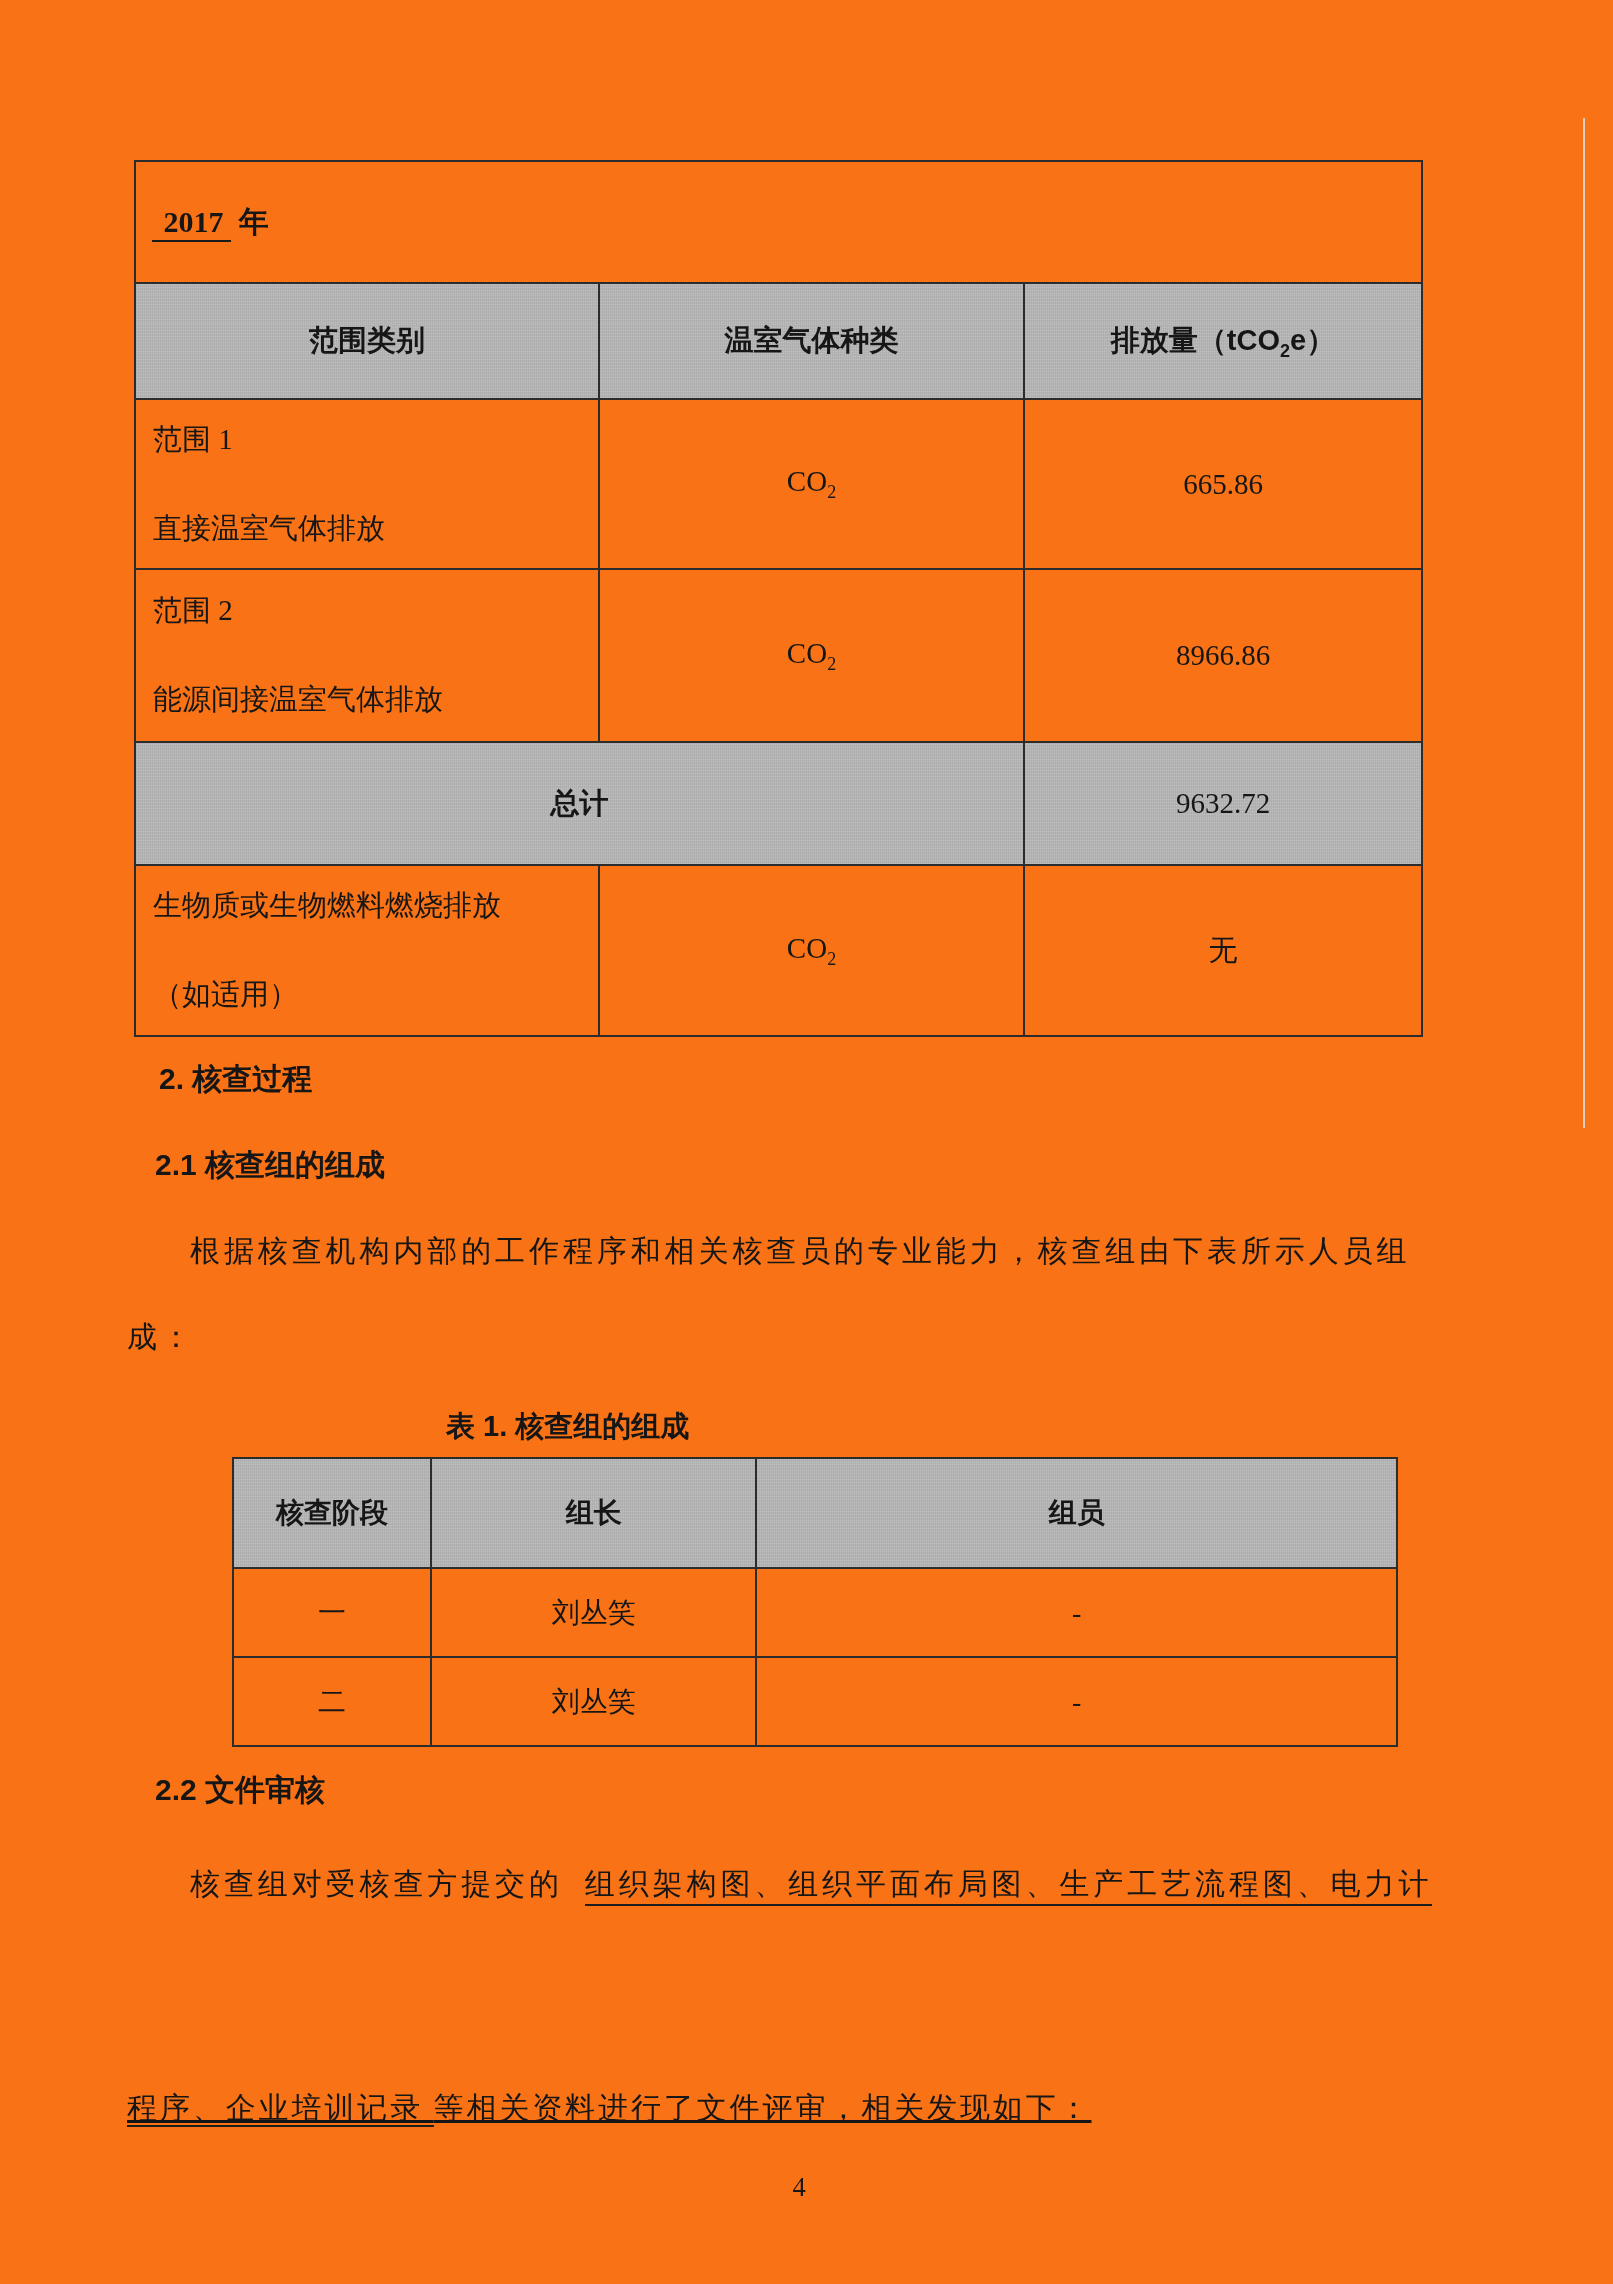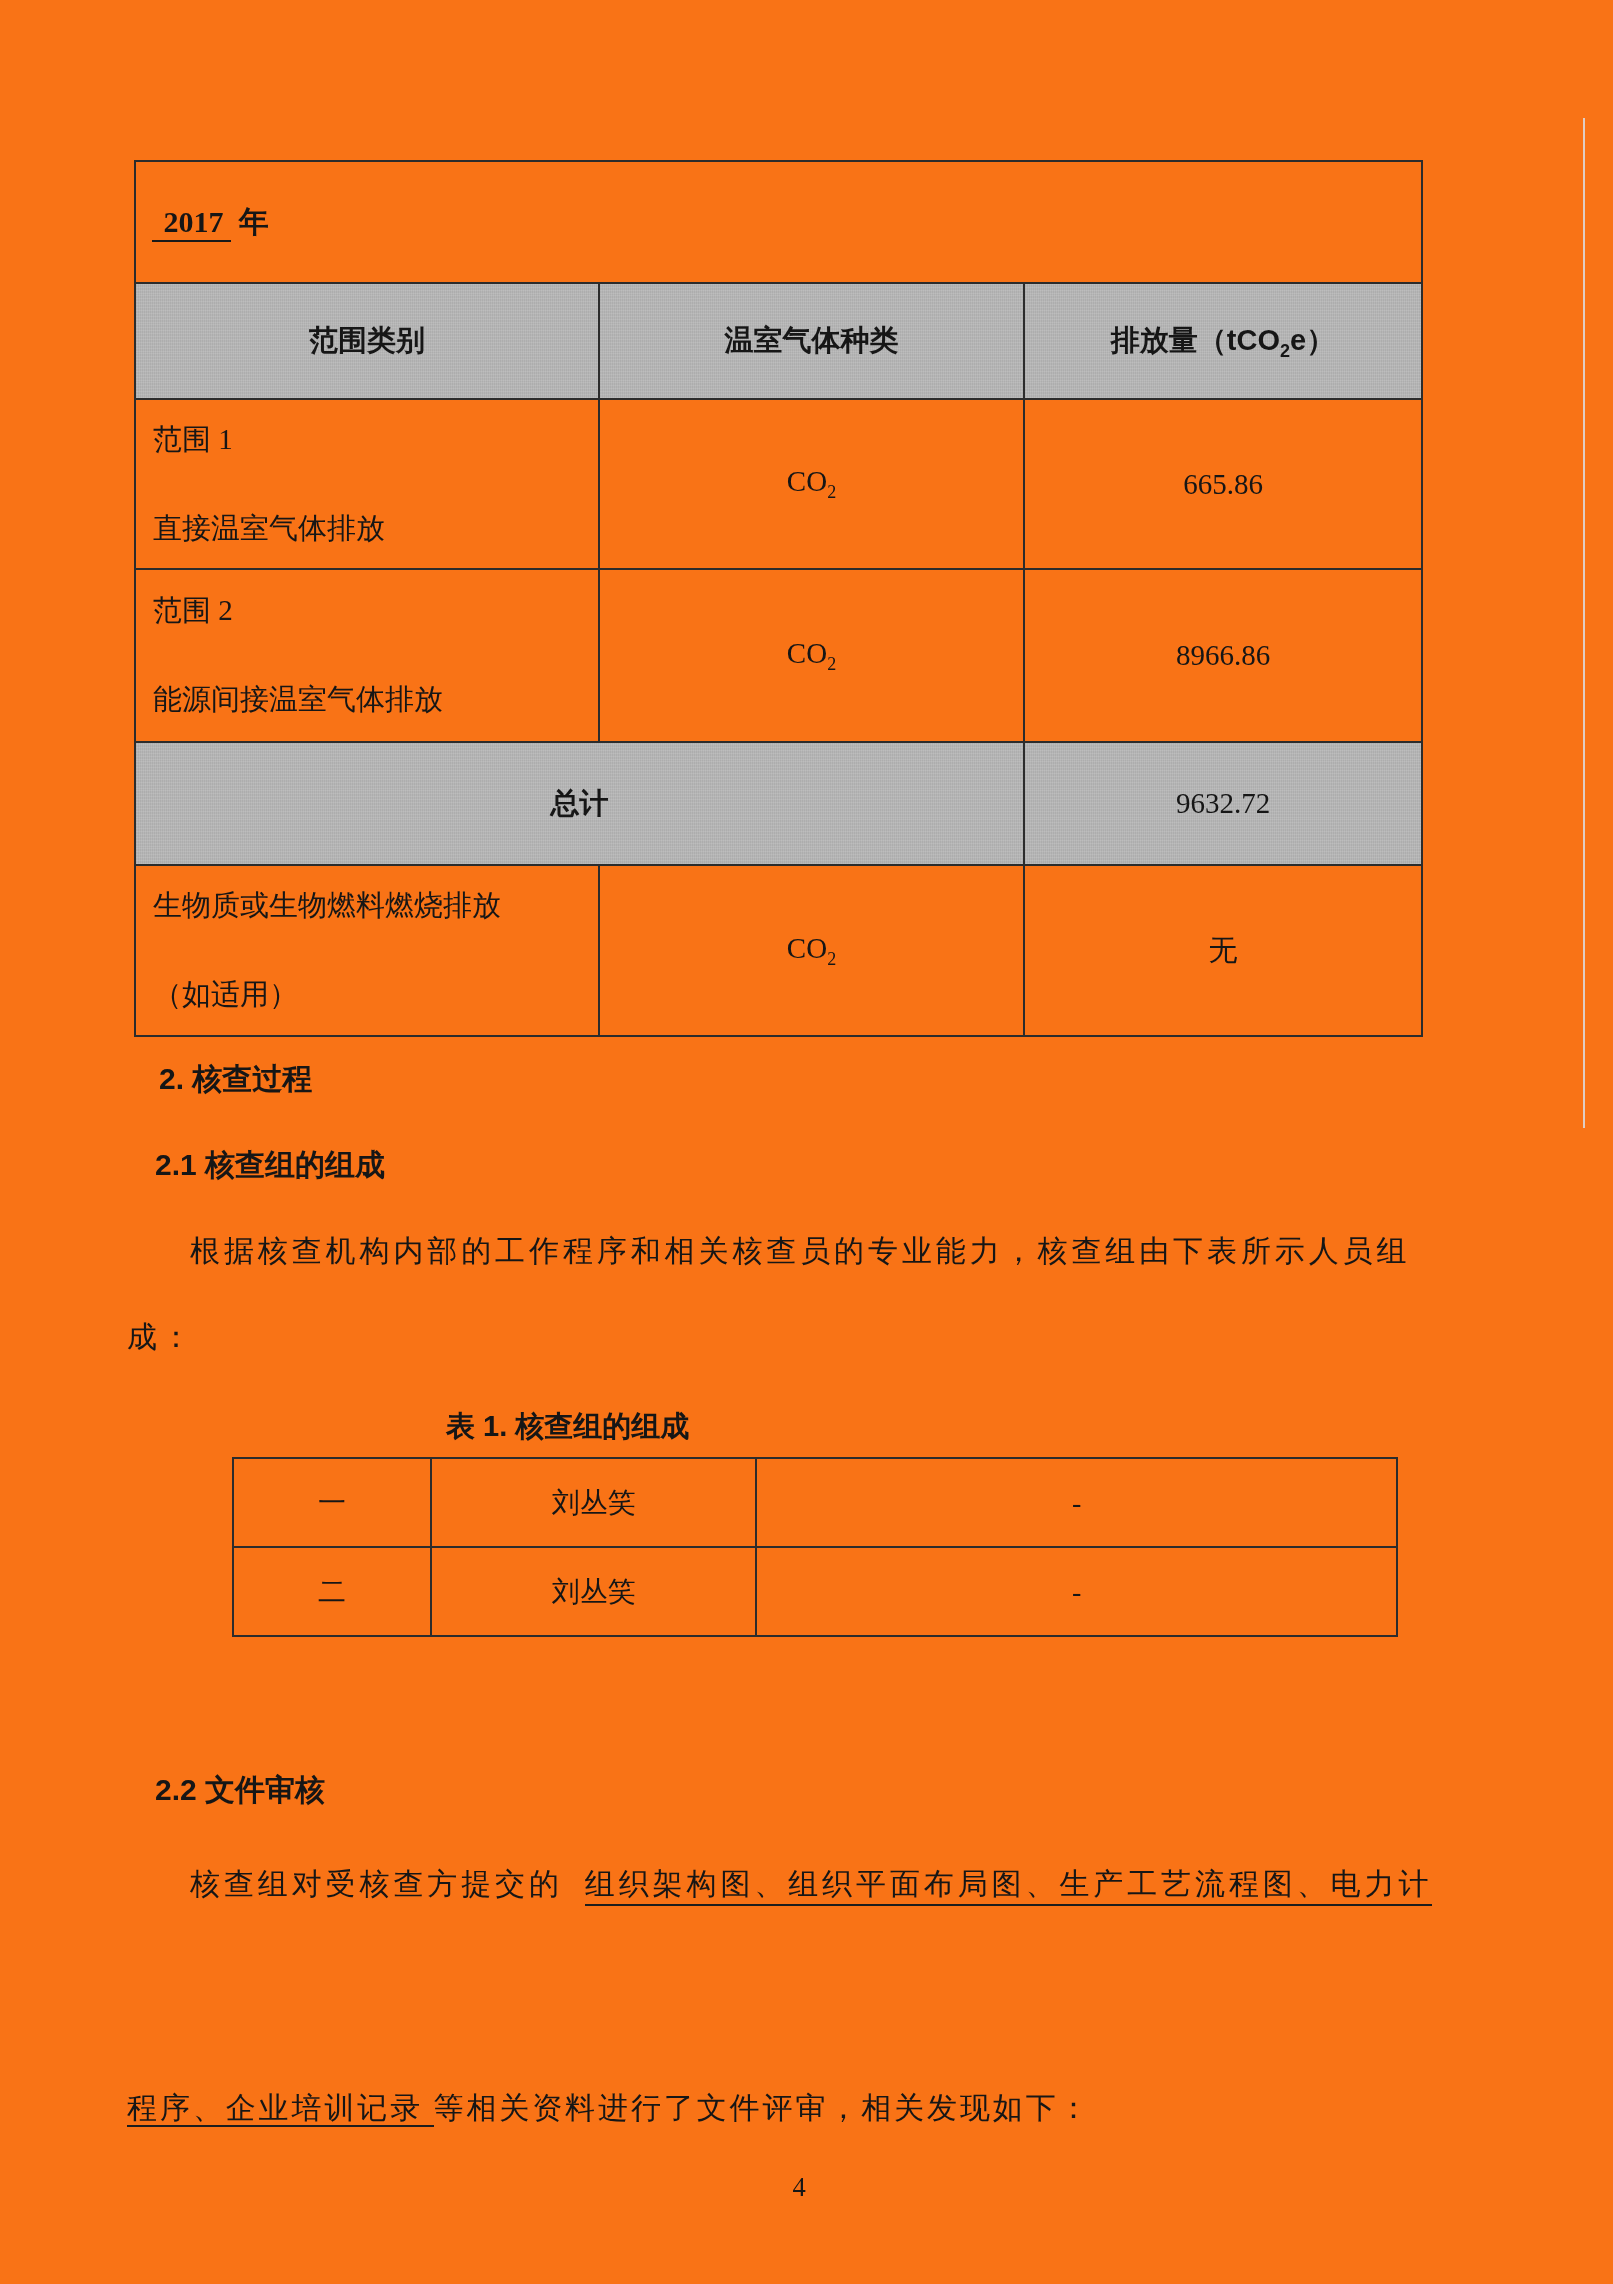--- a/index.html
+++ b/index.html
@@ -176,38 +176,43 @@
 
   <div class="table1-caption">表 1. 核查组的组成</div>
 
   <table class="tableB">
     <colgroup>
         <col style="width:198px">
         <col style="width:325px">
         <col style="width:640px">
       </colgroup>
     <tbody>
+        <tr style="height:110px">
+      <td class="gray th-cell" style="font-size:28px">核查阶段</td>
+      <td class="gray th-cell" style="font-size:28px">组长</td>
+      <td class="gray th-cell" style="font-size:28px">组员</td>
+    </tr>
     <tr style="height:89px">
       <td>一</td>
       <td>刘丛笑</td>
       <td>-</td>
     </tr>
     <tr style="height:89px">
       <td>二</td>
       <td>刘丛笑</td>
       <td>-</td>
     </tr>
   </tbody>
     </table>
 
   <div class="h-bold" style="left:155px; top:1770px;">2.2 文件审核</div>
 
   <div class="para-line indent" style="top:1864px;">
     <span>核查组对受核查方提交的 </span><span class="u-seg">组织架构图、组织平面布局图、生产工艺流程图、电力计</span>
   </div>
-  <div class="para-line" style="top:2088px; letter-spacing:2.9px;">
+  <div class="para-line" style="top:2088px; letter-spacing:2.9px;text-decoration:underline;">
     <span class="u-seg">程序、企业培训记录 </span><span>等相关资料进行了文件评审，相关发现如下：</span>
   </div>
 
   <div class="page-number">4</div>
 
 </div>
 
 
 </body></html>

